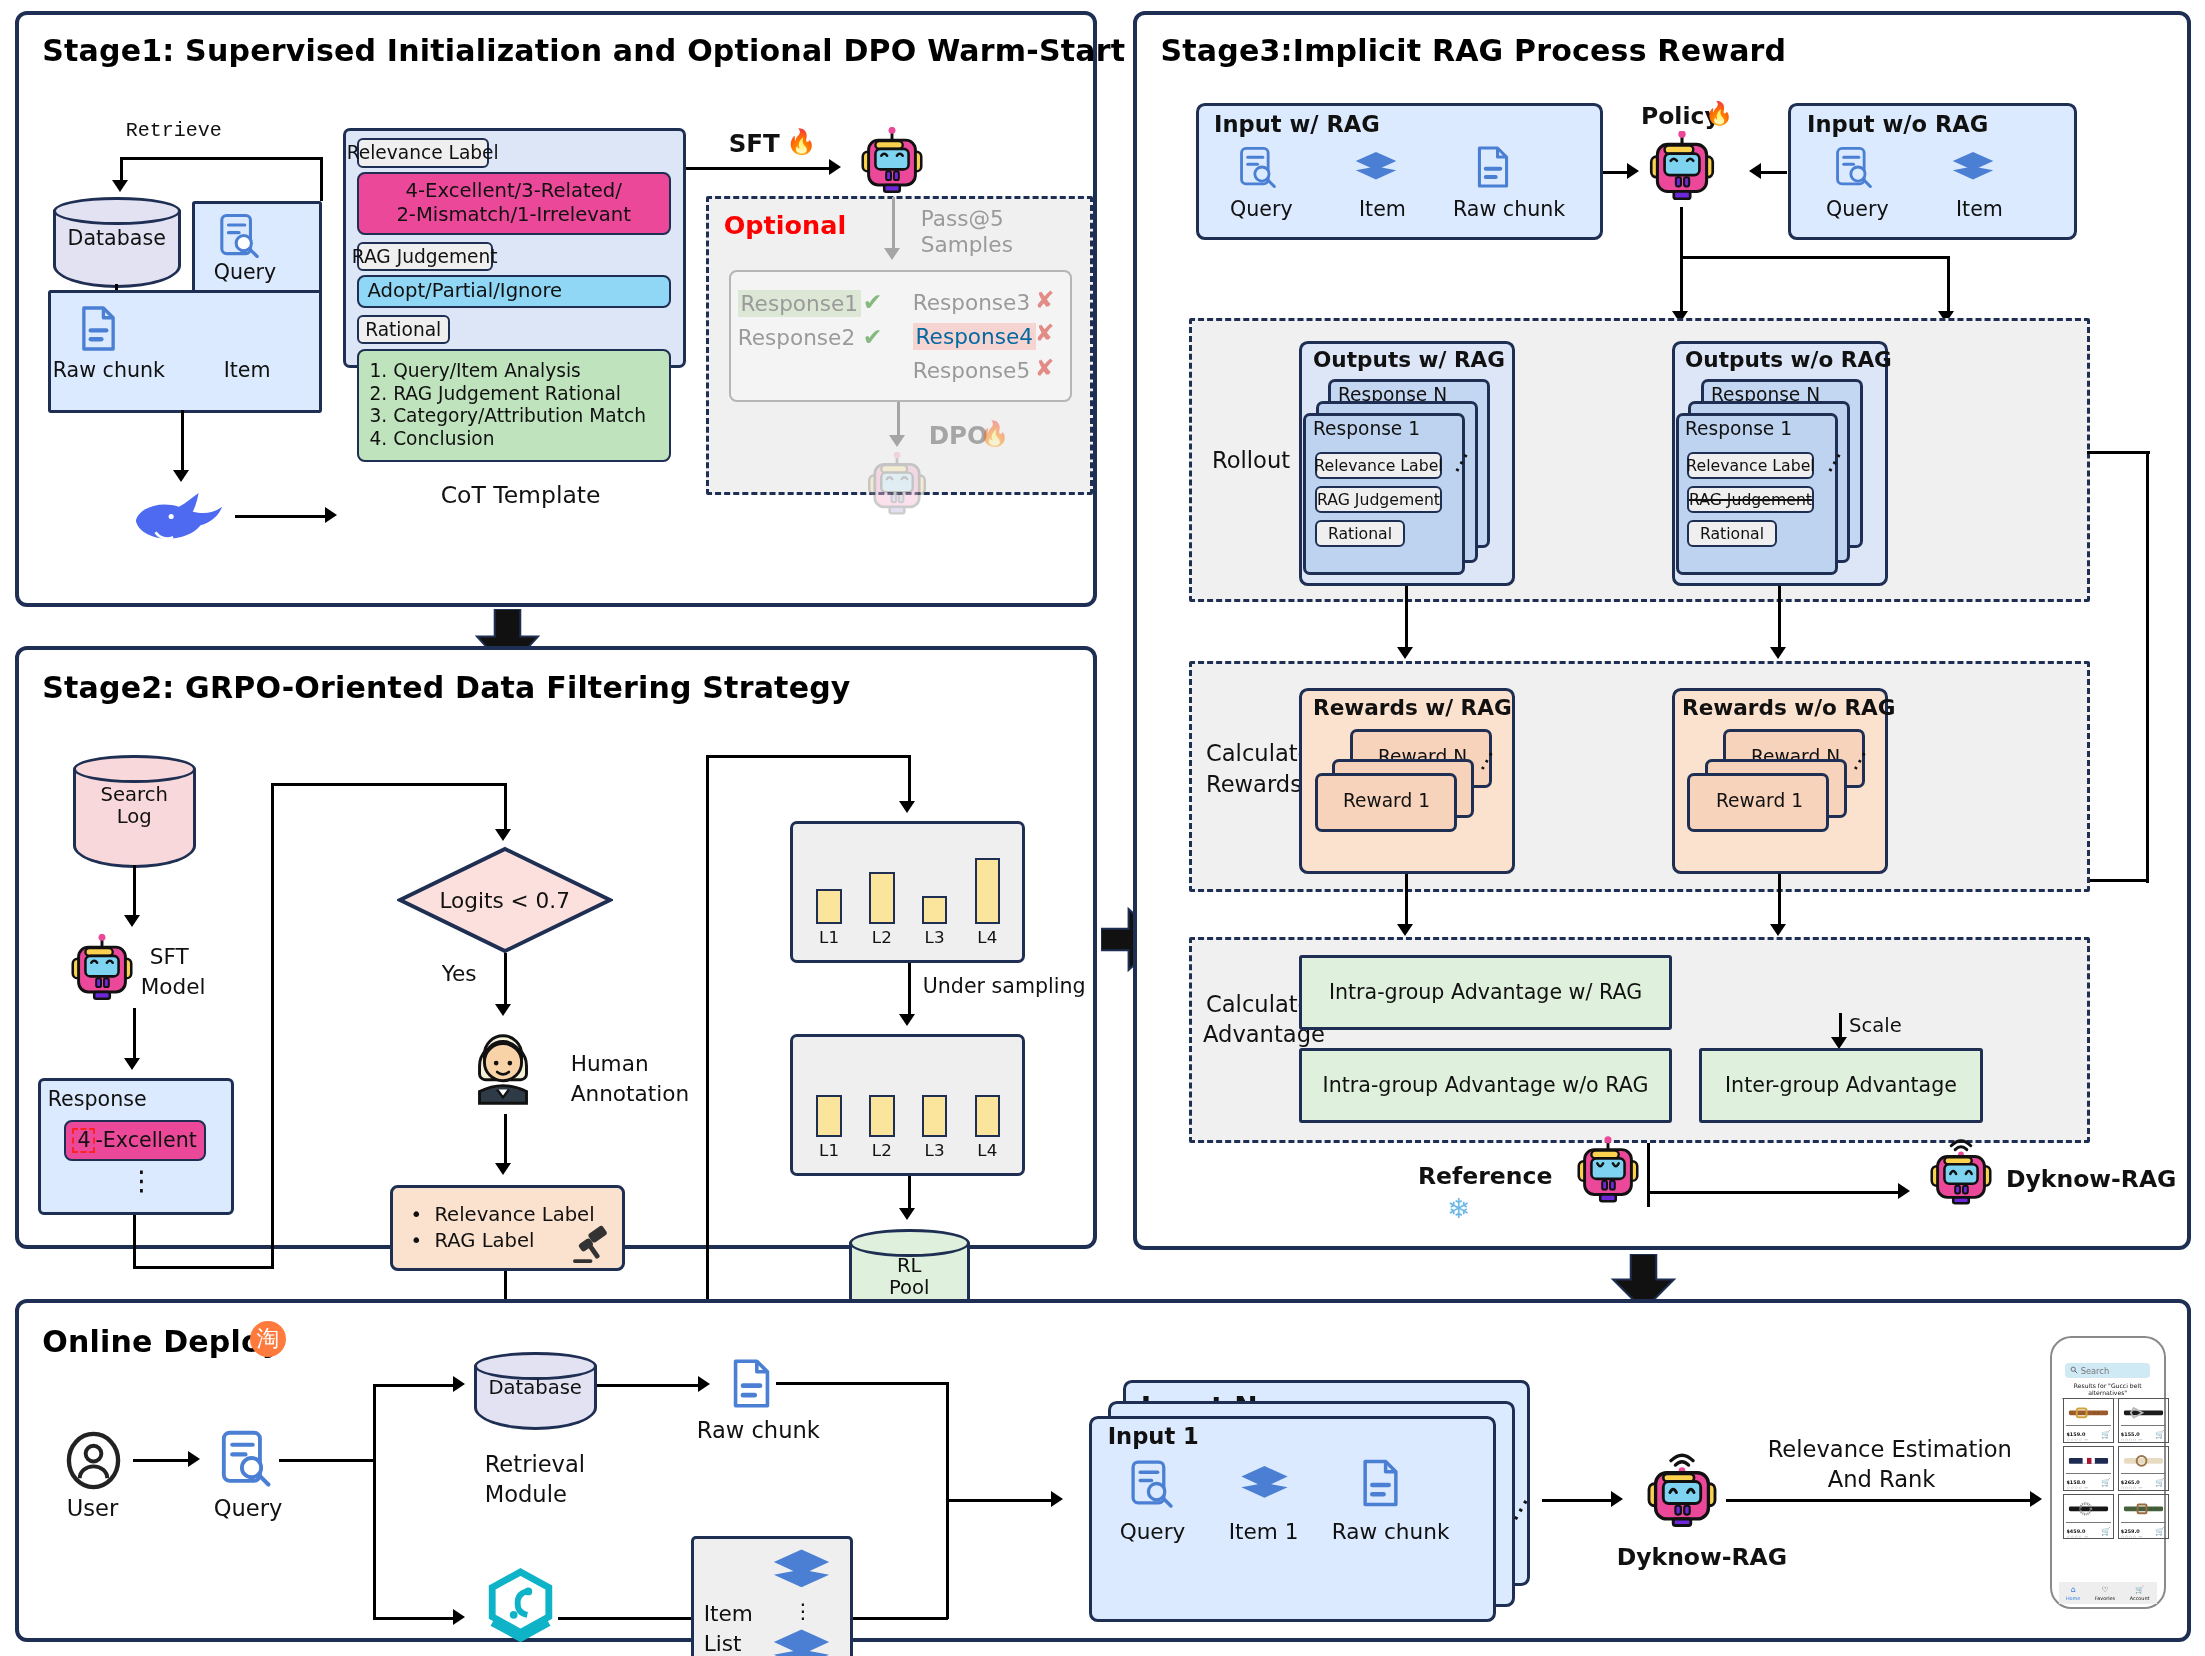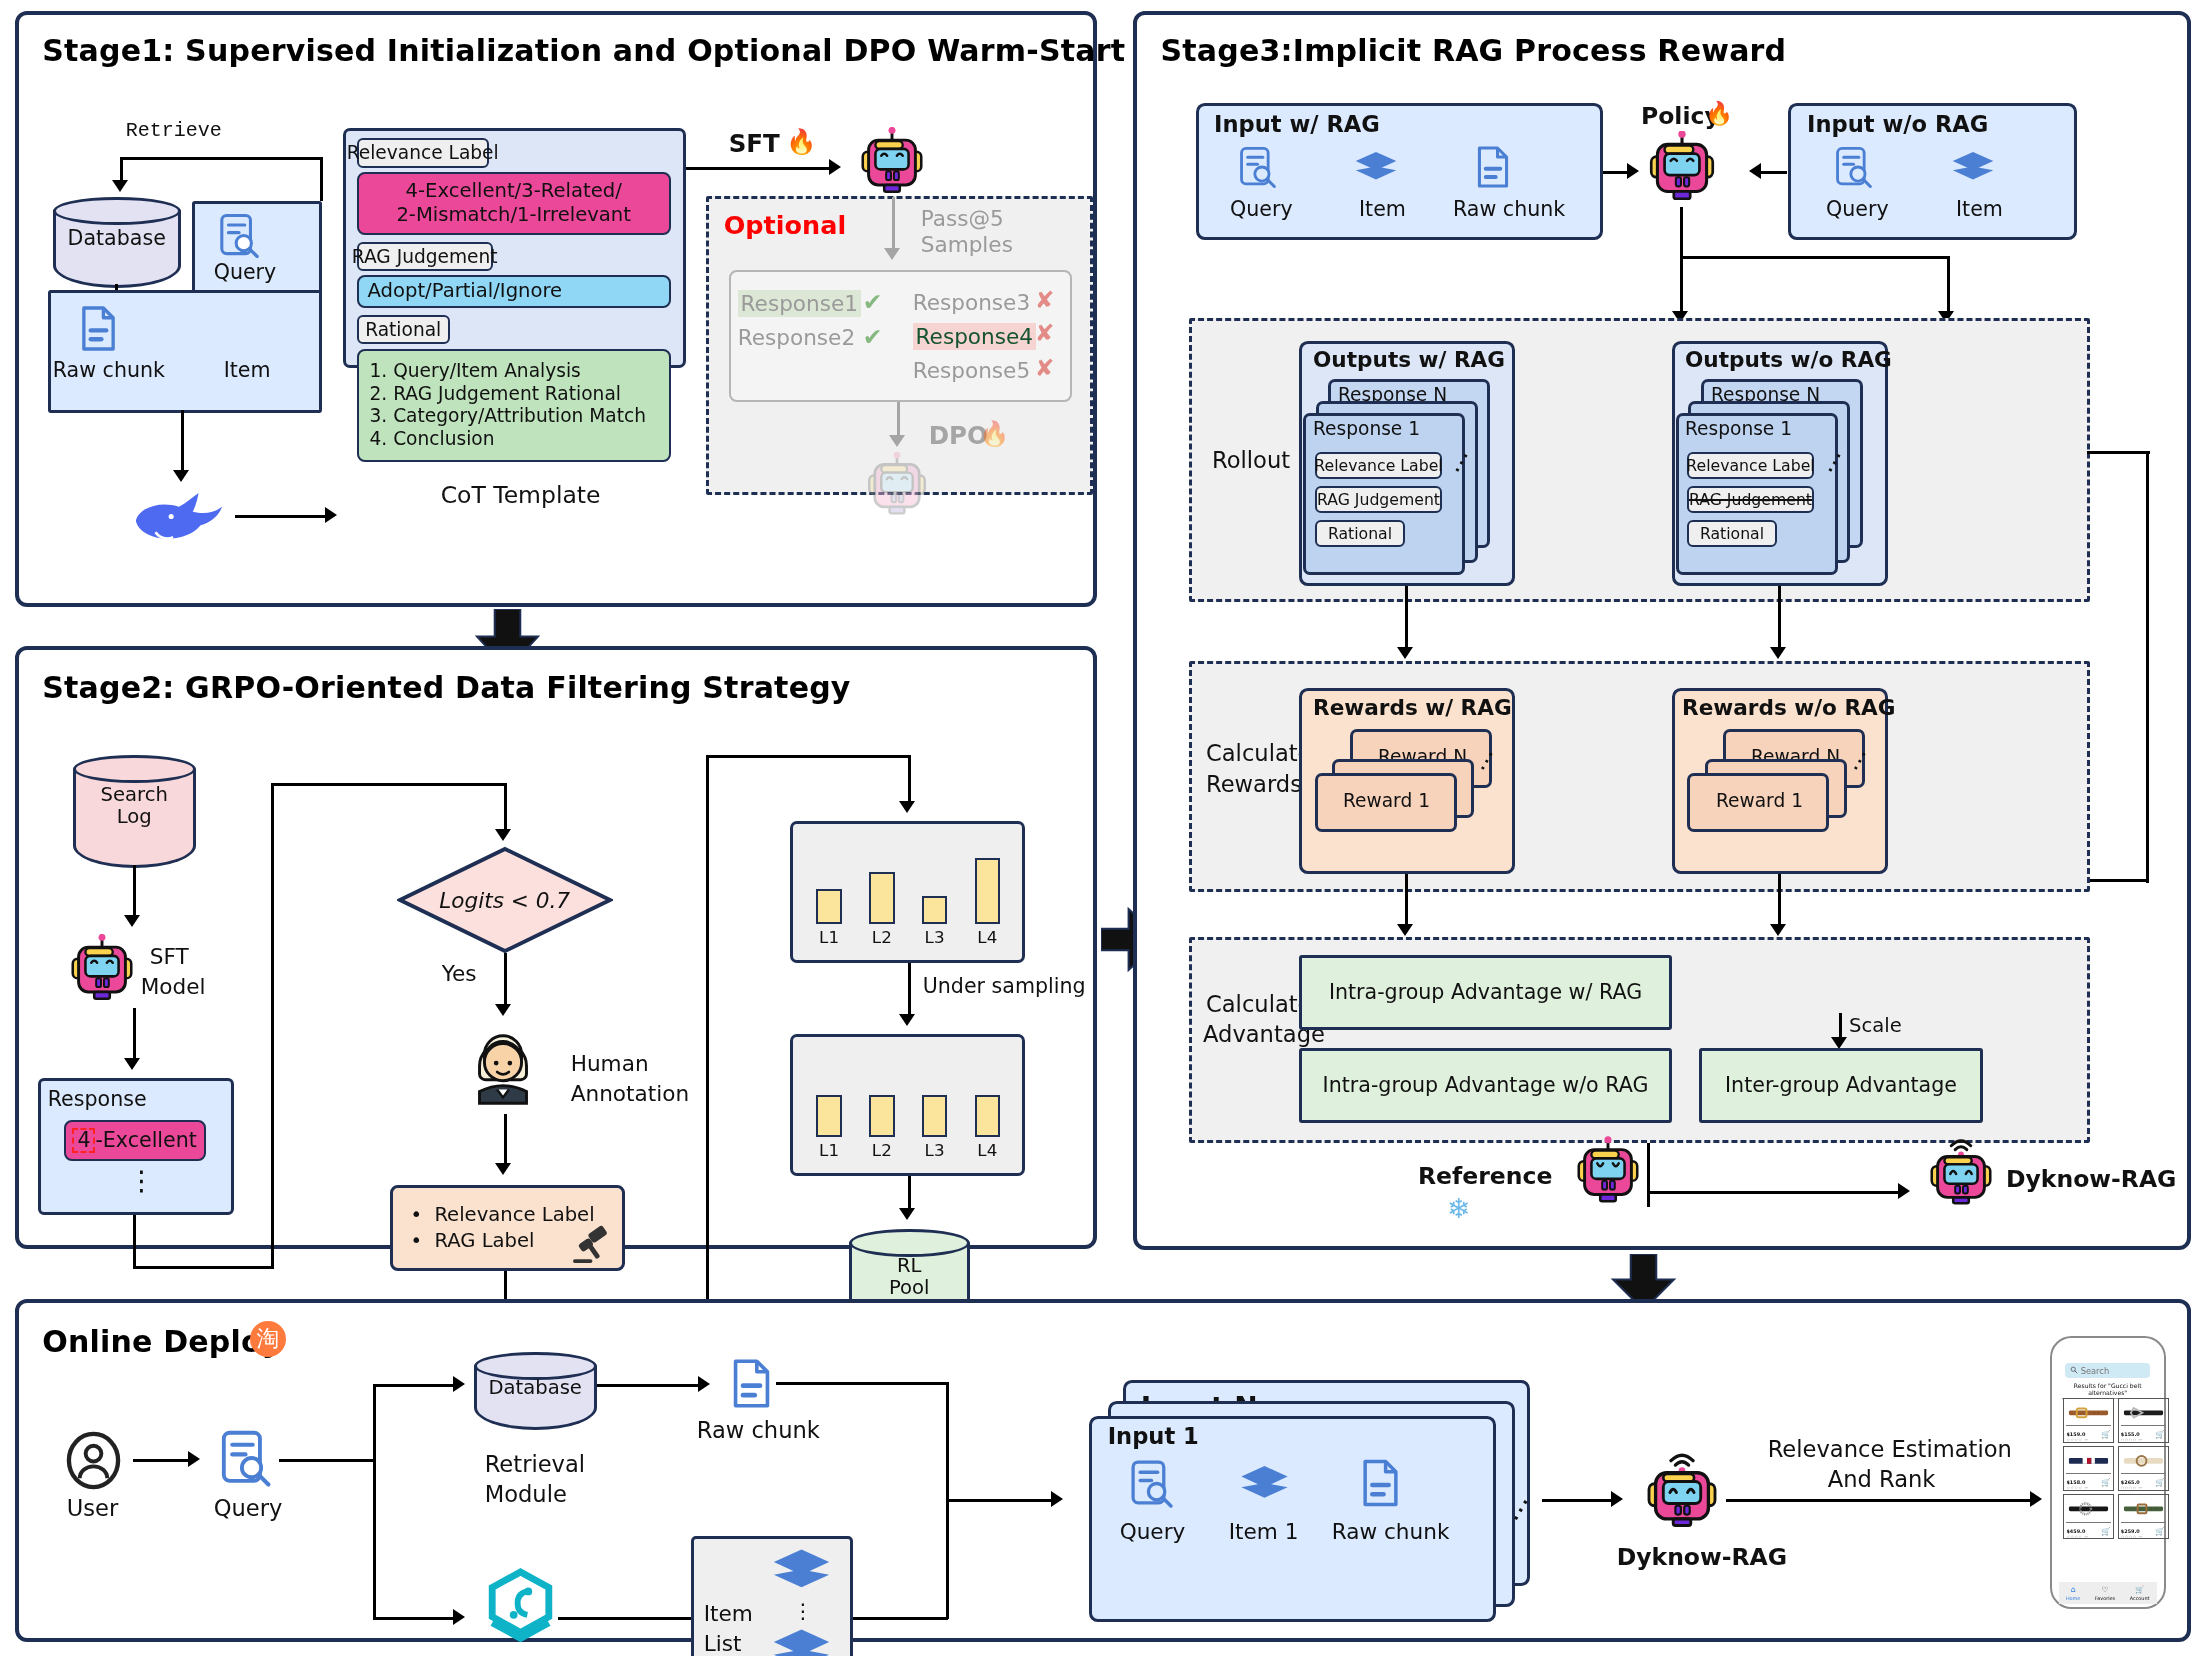--- a/index.html
+++ b/index.html
@@ -259,21 +259,21 @@
   <div class="box sq" style="left:710px; top:255px; width:343px; height:132px; border:2.5px solid #b6b6b6; border-radius:7.8px; background:#f4f4f4;"></div>
 
   <div class="lbl" style="left:719px;top:275px;font-size:21.6px;color:#9a9a9a;background:#dce8d5;padding:1px 2.9px;">
     <span>Response1</span></div>
   <div class="lbl" style="left:844px;top:273px;font-size:23.5px;color:#86b97f;">✔</div>
   <div class="lbl" style="left:719px;top:310px;font-size:21.6px;color:#9a9a9a;">Response2</div>
   <div class="lbl" style="left:844px;top:308px;font-size:23.5px;color:#86b97f;">✔</div>
 
   <div class="lbl" style="left:894px;top:275px;font-size:21.6px;color:#9a9a9a;">Response3</div>
   <div class="lbl" style="left:1016px;top:271px;font-size:23.5px;color:#e38b86;">✘</div>
-  <div class="lbl" style="left:894px;top:308px;font-size:21.6px;color:#14532d;background:#f6d4d2;padding:1px 2.9px;">
+  <div class="lbl" style="left:894px;top:308px;font-size:21.6px;color:#0369a1;background:#f6d4d2;padding:1px 2.9px;">
     <span>Response4</span></div>
   <div class="lbl" style="left:1016px;top:304px;font-size:23.5px;color:#e38b86;">✘</div>
   <div class="lbl" style="left:894px;top:343px;font-size:21.6px;color:#9a9a9a;">Response5</div>
   <div class="lbl" style="left:1016px;top:339px;font-size:23.5px;color:#e38b86;">✘</div>
 
   <div class="ln v" style="left:878px; top:387px; height:35px; background:#a5a5a5;"></div>
   <div class="arrow down" style="left:870px; top:420px; border-top-color:#a5a5a5;"></div>
   <div class="lbl" style="left:910px; top:406px; font-size:24.5px; color:#a5a5a5; font-weight:bold;">DPO</div>
   <div class="lbl" style="left:961px;top:404px;font-size:24.5px;opacity:.45;">🔥</div>
 
@@ -344,21 +344,21 @@
   </div>
   <div class="lbl" style="left:109px; top:514px; font-size:27.5px; letter-spacing:0;">⋮</div>
 
   <div class="ln v" style="left:114px; top:565px; height:54px;"></div>
   <div class="ln h" style="left:114px; top:616px; width:141px;"></div>
   <div class="ln v" style="left:252px; top:133px; height:486px;"></div>
   <div class="ln h" style="left:252px; top:133px; width:236px;"></div>
   <div class="ln v" style="left:485px; top:133px; height:49px;"></div>
   <div class="arrow down" style="left:476px; top:179px;"></div>
 
-  <div style="position:absolute; left:378px; top:196px; width:216px; height:108px;font-style:italic;">
+  <div style="position:absolute; left:378px; top:196px; width:216px; height:108px;">
     <svg width="216" height="108" viewBox="0 0 440 220">
       <polygon points="220,6 434,110 220,214 6,110" fill="#fbe0dd" stroke="#1e2f53" stroke-width="8"></polygon>
     </svg>
     <div class="lbl c" style="left:0; right:0; top:42px; width:216px; text-align:center; font-size:21.6px;">Logits &lt; 0.7</div>
   </div>
   <div class="ln v" style="left:485px; top:303px; height:55px;"></div>
   <div class="arrow down" style="left:476px; top:354px;"></div>
   <div class="lbl" style="left:423px; top:311px; font-size:21.6px;">Yes</div>
 
   <div style="position:absolute; left:439px; top:373px;">

